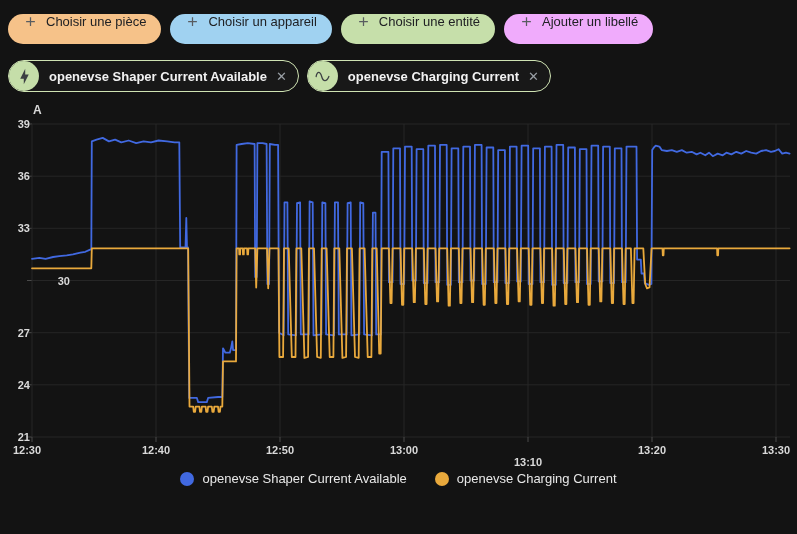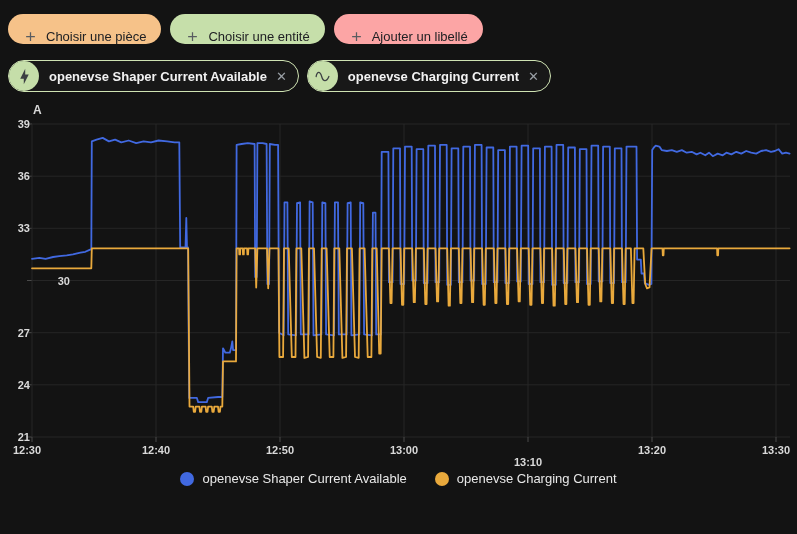--- a/index.html
+++ b/index.html
@@ -4,21 +4,21 @@
 <style>
   html, body { margin:0; padding:0; overflow:hidden; background:#131313; }
   .app {
     position:relative; width:797px; height:534px; background:#131313;
     font-family:"Liberation Sans", sans-serif;
     -webkit-font-smoothing:antialiased;
   }
   
   .toolbar { position:absolute; top:14px; left:8px; display:flex; gap:9px; }
   .pill-btn {
-    display:flex; align-items:flex-end; gap:8px; height:30px; padding:0 15px;
+    display:flex; align-items:flex-start; gap:8px; height:30px; padding:0 15px;
     border:none; border-radius:15px; font-family:inherit; font-size:13px;
     font-weight:500; color:#202124; cursor:pointer; white-space:nowrap;
   }
   .pill-btn svg { width:15px; height:15px; fill:#585c60; flex:0 0 auto; }
   
   .chips { position:absolute; top:60px; left:8px; display:flex; gap:8px; }
   .chip {
     display:flex; align-items:center; height:32px; box-sizing:border-box;
     border:1px solid #cfe3b3; border-radius:17px; background:#181818; cursor:pointer;
   }
@@ -49,27 +49,33 @@
 
 <div class="app">
 
   <div class="toolbar">
     <button class="pill-btn" style="background: rgb(246, 194, 137);">
       <svg viewBox="0 0 24 24">
           <path d="M19 13h-6v6h-2v-6H5v-2h6V5h2v6h6v2z"></path>
         </svg>
       <span>Choisir une pièce</span>
     </button>
+    <button class="pill-btn" style="background: rgb(160, 210, 241);">
+      <svg viewBox="0 0 24 24">
+          <path d="M19 13h-6v6h-2v-6H5v-2h6V5h2v6h6v2z"></path>
+        </svg>
+      <span>Choisir un appareil</span>
+    </button>
     <button class="pill-btn" style="background: rgb(198, 223, 170);">
       <svg viewBox="0 0 24 24">
           <path d="M19 13h-6v6h-2v-6H5v-2h6V5h2v6h6v2z"></path>
         </svg>
       <span>Choisir une entité</span>
     </button>
-    <button class="pill-btn" style="background: #fca5a5;">
+    <button class="pill-btn" style="background: #f0abfc;">
       <svg viewBox="0 0 24 24">
           <path d="M19 13h-6v6h-2v-6H5v-2h6V5h2v6h6v2z"></path>
         </svg>
       <span>Ajouter un libellé</span>
     </button>
   </div>
 
   <div class="chips">
     <div class="chip">
       <span class="chip-avatar">

